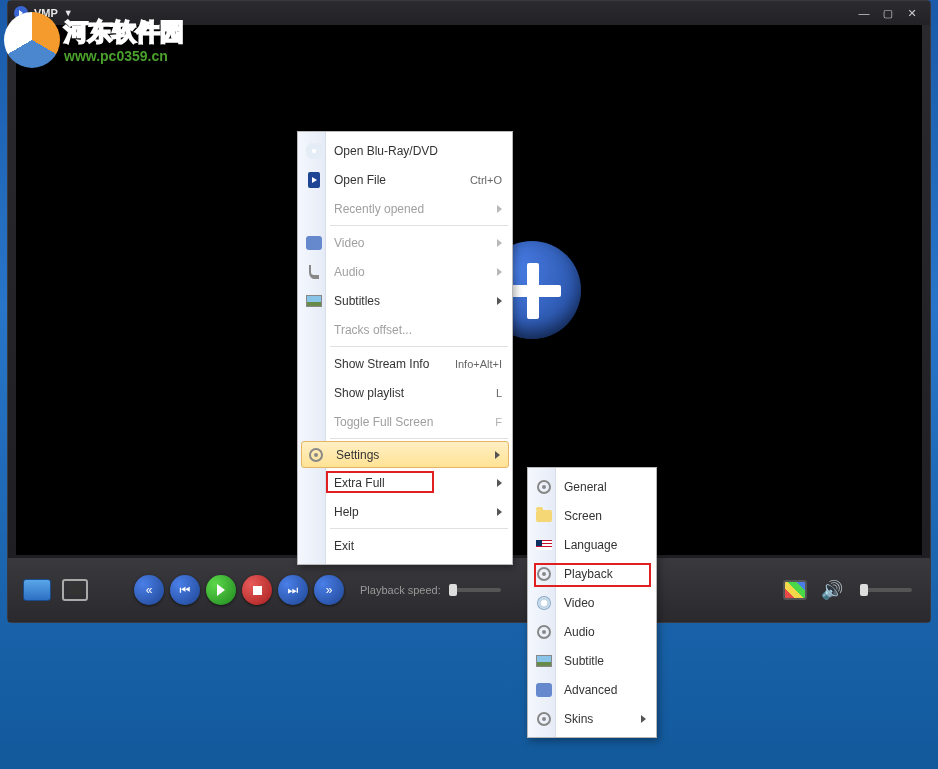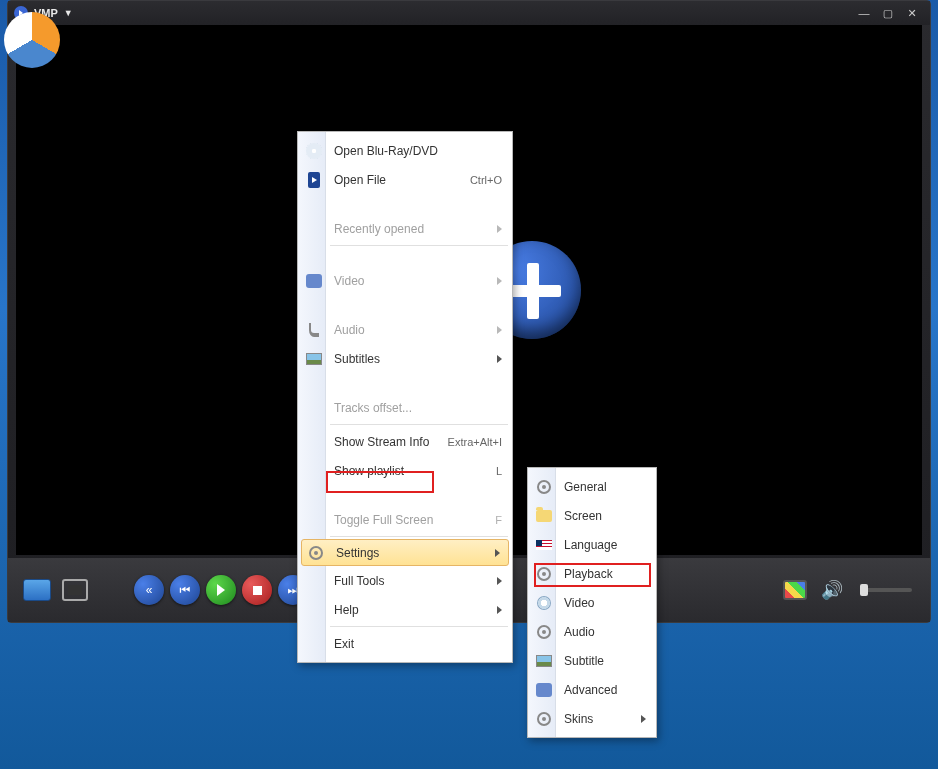--- a/index.html
+++ b/index.html
@@ -101,21 +101,21 @@
     .menu.sub { top:467px; left:527px; width:130px; }
     .menu .icon-gutter{
       position:absolute; top:0; bottom:0; left:0; width:28px;
       background: linear-gradient(to right, #f4f7fd, #e6ecf7);
       border-right:1px solid #d8dee8;
     }
     .mi{
       position:relative; height:29px; display:flex; align-items:center;
       padding-left:34px; padding-right:8px; cursor:default;
     }
-    .mi.disabled{ color:#a0a0a0;margin-top:20px;}
+    .mi.disabled{ color:#a0a0a0;}
     .mi .label{ flex:1;}
     .mi .sc{ color:#666; font-size:11px;}
     .mi.disabled .sc{ color:#b0b0b0;}
     .mi .arrow{ width:0;height:0;border-left:5px solid #555;border-top:4px solid transparent;border-bottom:4px solid transparent; margin-left:6px;}
     .mi.disabled .arrow{border-left-color:#b8b8b8;}
     .mi .ico{
       position:absolute; left:4px; width:20px; height:20px; display:flex; align-items:center; justify-content:center; font-size:14px;
     }
     .sep{ height:1px; background:#e0e0e0; margin: 2px 2px 2px 30px;}
     .mi.hl{
@@ -227,20 +227,24 @@
       </div>
     <div class="ctrl-btn speaker-icon">🔊</div>
     <div class="slider">
         <div class="thumb"></div>
       </div>
   </div>
 </div>
 
 <div class="watermark">
   <div class="wm-logo"></div>
+  <div class="wm-text">
+    <span class="wm-line1">河东软件园</span>
+    <span class="wm-line2">www.pc0359.cn</span>
+  </div>
 </div>
 
 <div class="menu main">
   <div class="icon-gutter"></div>
 
   <div class="mi">
     <span class="ico">
         <div class="ico-cd"></div>
       </span>
     <span class="label">Open Blu-Ray/DVD</span>
@@ -277,40 +281,40 @@
       </span>
     <span class="label">Subtitles</span>
     <span class="arrow"></span>
   </div>
   <div class="mi disabled">
     <span class="label">Tracks offset...</span>
   </div>
   <div class="sep"></div>
   <div class="mi">
     <span class="label">Show Stream Info</span>
-    <span class="sc">Extra+Alt+I</span>
+    <span class="sc">Info+Alt+I</span>
   </div>
   <div class="mi">
     <span class="label">Show playlist</span>
     <span class="sc">L</span>
   </div>
   <div class="mi disabled">
     <span class="label">Toggle Full Screen</span>
     <span class="sc">F</span>
   </div>
   <div class="sep"></div>
   <div class="mi hl">
     <span class="ico">
         <div class="ico-gear"></div>
       </span>
     <span class="label">Settings</span>
     <span class="arrow"></span>
   </div>
   <div class="mi">
-    <span class="label">Full Tools</span>
+    <span class="label">Extra Full</span>
     <span class="arrow"></span>
   </div>
   <div class="mi">
     <span class="label">Help</span>
     <span class="arrow"></span>
   </div>
   <div class="sep"></div>
   <div class="mi">
     <span class="label">Exit</span>
   </div>

